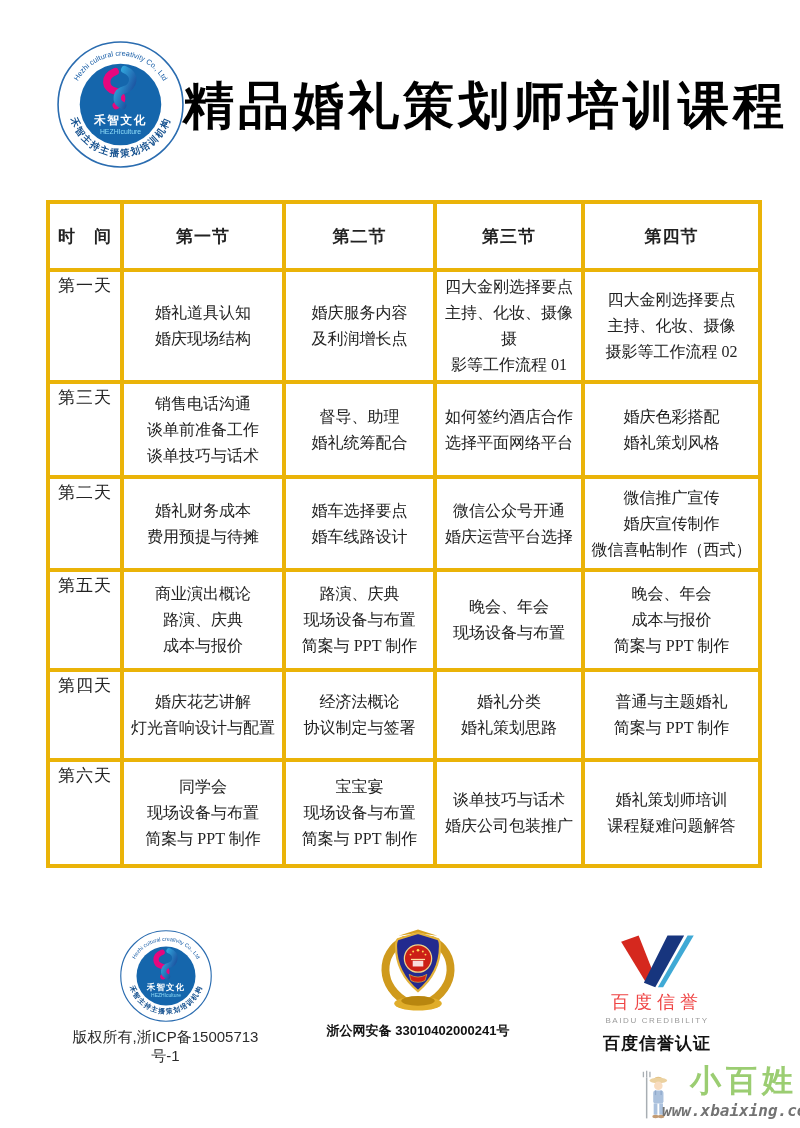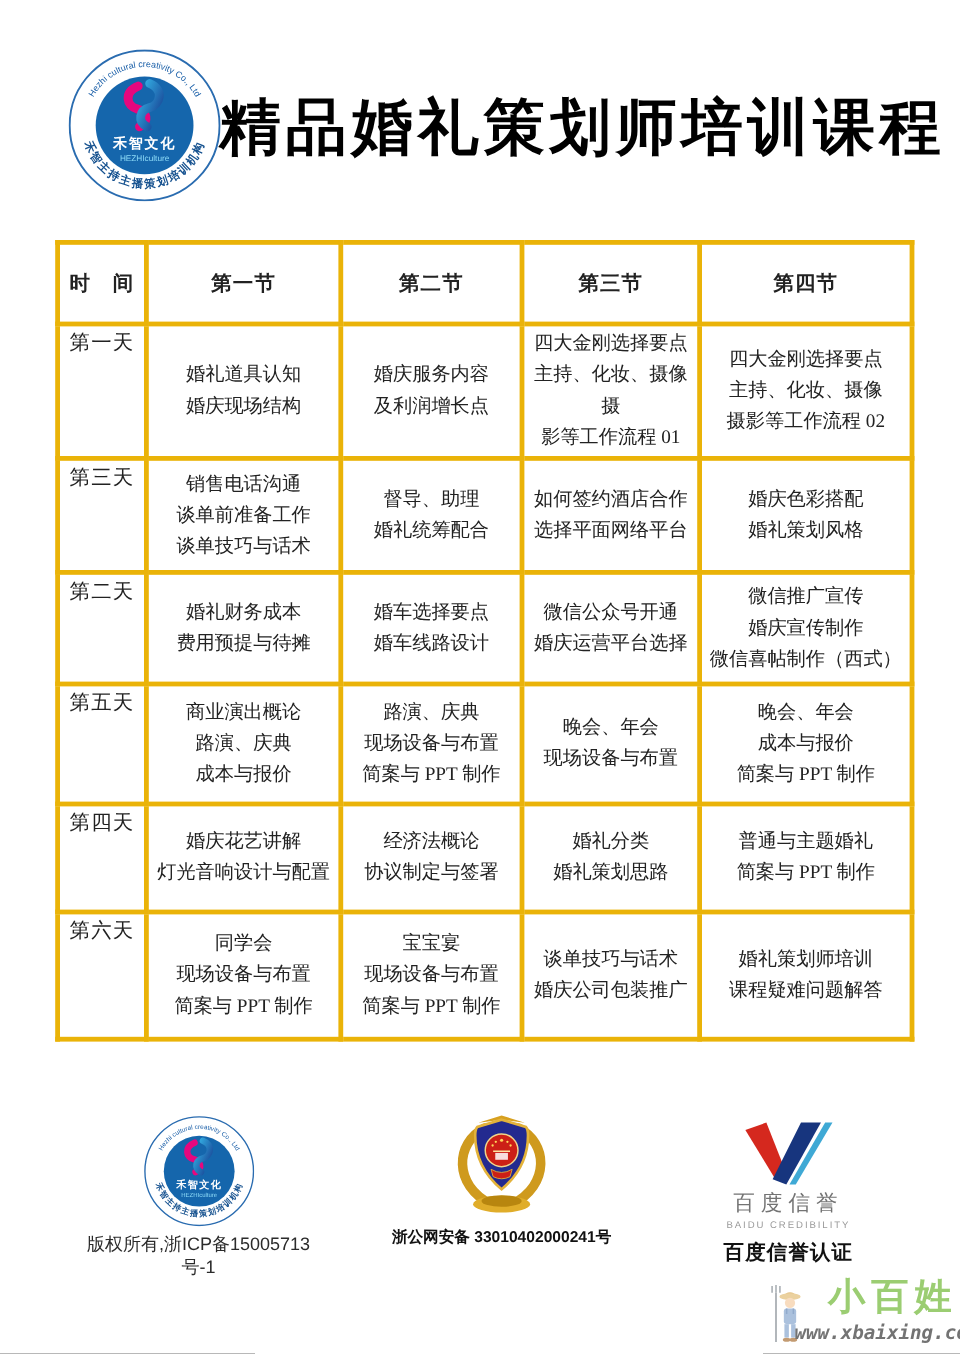--- a/index.html
+++ b/index.html
@@ -30,21 +30,21 @@
   
   .footer-block{position:absolute;text-align:center;font-family:"Liberation Sans","DejaVu Sans",sans-serif;}
   .footer-left{left:63px;top:930px;width:205px;}
   .footer-left .small-logo{width:92px;height:92px;display:block;margin:0 auto;}
   .copyright-text{margin:6px 0 0 0;font-size:15px;color:#2b2b2b;}
   .footer-center{left:322px;top:926px;width:192px;}
   .police-badge{width:88px;height:88px;display:block;margin:0 auto;}
   .police-record-text{margin:8px 0 0 0;font-size:13px;font-weight:bold;color:#111;white-space:nowrap;}
   .footer-right{left:572px;top:932px;width:170px;}
   .baidu-v{width:92px;height:56px;display:block;margin:0 auto;}
-  .baidu-name-cn{font-size:18px;color:#737373;letter-spacing:5px;margin-top:2px;}
+  .baidu-name-cn{font-size:18px;color:#ef4444;letter-spacing:5px;margin-top:2px;}
   .baidu-name-en{font-size:8px;color:#9a9a9a;letter-spacing:1.6px;margin-top:2px;}
   .baidu-cert-text{font-size:17px;font-weight:bold;color:#111;margin-top:7px;letter-spacing:1px;}
   
   .watermark{position:absolute;left:642px;top:1060px;width:156px;height:64px;}
   .farmer-icon{position:absolute;left:0;bottom:0;width:28px;height:56px;opacity:.85;}
   .wm-name{
     position:absolute;left:32px;top:0;font-size:31px;font-weight:bold;
     color:#9bcd72;letter-spacing:5px;font-family:"Liberation Sans",sans-serif;white-space:nowrap;margin-left:16px;
   }
   .wm-url{

